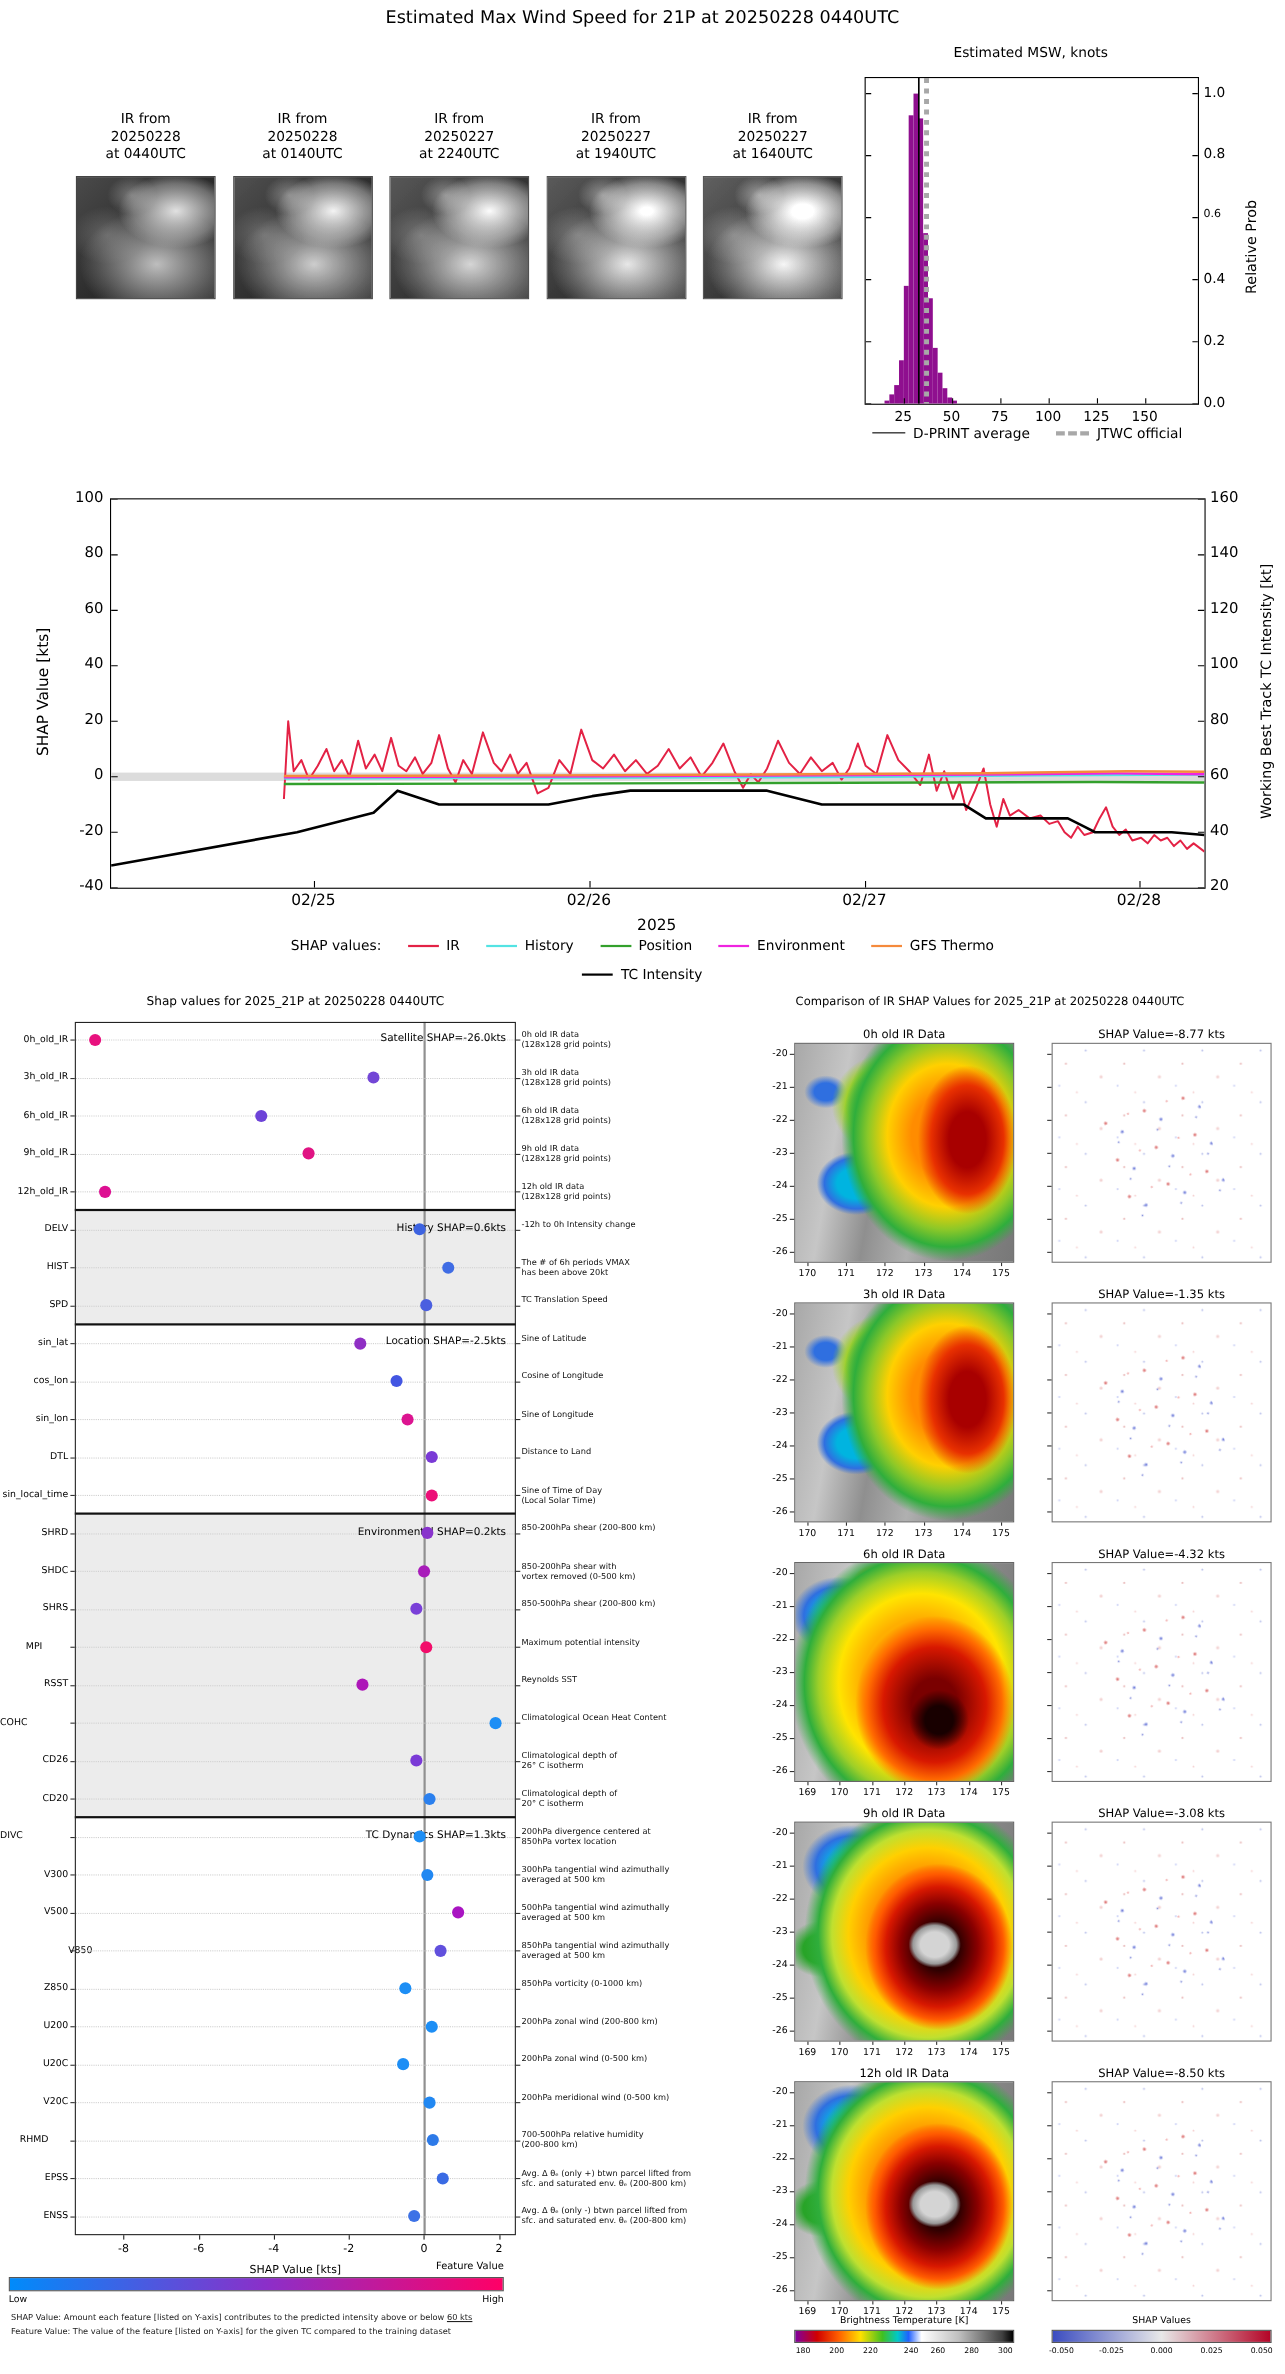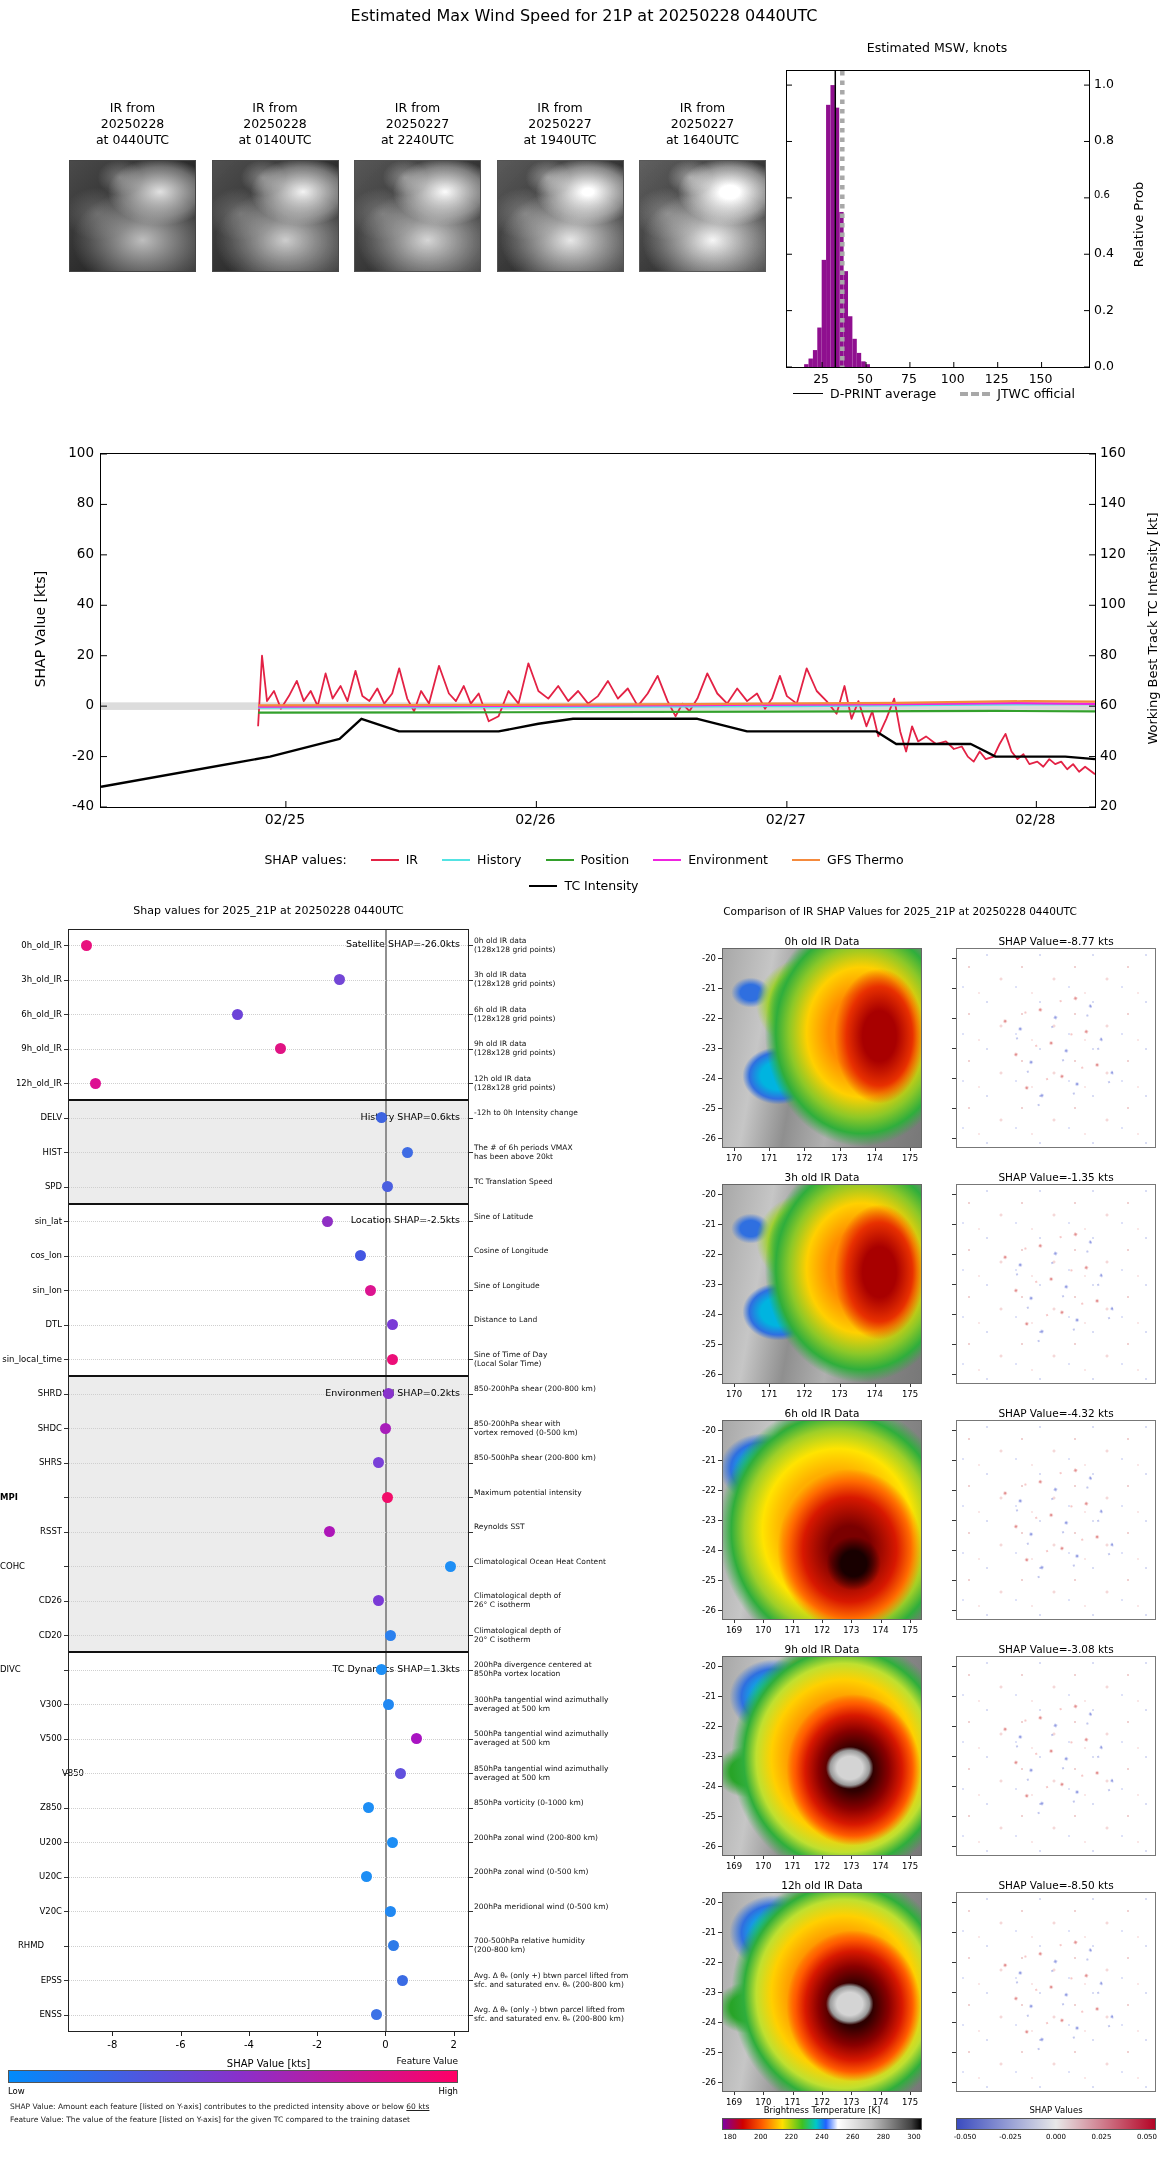--- a/index.html
+++ b/index.html
@@ -73,20 +73,21 @@
 <body>
 
 <div id="root">
   <div class="t ctr" style="left:0;top:6px;width:1168px;font-size:16px;">Estimated Max Wind Speed for 21P at 20250228 0440UTC</div>
 
   <div class="t ctr" style="left:786px;top:40px;width:302px;font-size:12.5px;">Estimated MSW, knots</div>
   <div class="t" style="left:1078px;top:217px;width:120px;font-size:13px;text-align:center;transform:rotate(-90deg);">Relative Prob</div>
 
   <div class="t ctr" style="left:-35px;top:621px;width:150px;font-size:14px;transform:rotate(-90deg);">SHAP Value [kts]</div>
   <div class="t ctr" style="left:1022px;top:621px;width:260px;font-size:13px;transform:rotate(-90deg);">Working Best Track TC Intensity [kt]</div>
+  <div class="t ctr" style="left:100px;top:833px;width:994px;font-size:14px;">2025</div>
 
   <div class="t" id="dotplot" style="left:0;top:900px;width:710px;height:1258px;">
     <div class="t ctr" style="left:0;top:4px;width:537px;font-size:11px;">Shap values for 2025_21P at 20250228 0440UTC</div>
     <div class="t ctr" style="left:68px;top:1158px;width:401px;font-size:10px;">SHAP Value [kts]</div>
   <div class="t" style="left: 150px; top: 38px; width: 310px; text-align: right; font-size: 9.5px; z-index: 4;">Satellite SHAP=-26.0kts</div>
       <div class="t" style="left: 69px; top: 200.25px; width: 399px; height: 103.5px; background: rgb(236, 236, 236); z-index: 1;"></div>
       <div class="t" style="left: 68px; top: 199.25px; width: 401px; height: 2px; background: rgb(17, 17, 17); z-index: 3;"></div>
       <div class="t" style="left: 150px; top: 210.5px; width: 310px; text-align: right; font-size: 9.5px; z-index: 4;">History SHAP=0.6kts</div>
       <div class="t" style="left: 68px; top: 302.75px; width: 401px; height: 2px; background: rgb(17, 17, 17); z-index: 3;"></div>
       <div class="t" style="left: 150px; top: 314px; width: 310px; text-align: right; font-size: 9.5px; z-index: 4;">Location SHAP=-2.5kts</div>
@@ -195,21 +196,21 @@
       <div class="t" style="left: 474px; top: 518.5px; width: 190px; font-size: 7.5px; line-height: 9px; white-space: pre-line; color: rgb(17, 17, 17);">850-200hPa shear with
 vortex removed (0-500 km)</div>
       <div class="t dot" style="left: 379.887px; top: 522.5px; background: rgb(168, 28, 186);"></div>
       <div class="t" style="left: 69px; top: 562.5px; width: 399px; height: 0px; border-top: 1px dotted rgb(207, 207, 207); z-index: 2;"></div>
       <div class="t" style="left: 0px; top: 557px; width: 62px; text-align: right; font-size: 8.5px;">SHRS</div>
       <div class="t" style="left: 64px; top: 562.5px; width: 4px; height: 1px; background: rgb(51, 51, 51); z-index: 4;"></div>
       <div class="t" style="left: 469px; top: 562.5px; width: 4px; height: 1px; background: rgb(51, 51, 51); z-index: 4;"></div>
       <div class="t" style="left: 474px; top: 553px; width: 190px; font-size: 7.5px; line-height: 9px; white-space: pre-line; color: rgb(17, 17, 17);">850-500hPa shear (200-800 km)</div>
       <div class="t dot" style="left: 373.062px; top: 557px; background: rgb(122, 64, 216);"></div>
       <div class="t" style="left: 69px; top: 597px; width: 399px; height: 0px; border-top: 1px dotted rgb(207, 207, 207); z-index: 2;"></div>
-      <div class="t" style="left: 0px; top: 591.5px; width: 62px; text-align: left; font-size: 8.5px; font-weight: bold;">MPI</div>
+      <div class="t" style="left: 0px; top: 591.5px; width: 62px; text-align: center; font-size: 8.5px;">MPI</div>
       <div class="t" style="left: 64px; top: 597px; width: 4px; height: 1px; background: rgb(51, 51, 51); z-index: 4;"></div>
       <div class="t" style="left: 469px; top: 597px; width: 4px; height: 1px; background: rgb(51, 51, 51); z-index: 4;"></div>
       <div class="t" style="left: 474px; top: 587.5px; width: 190px; font-size: 7.5px; line-height: 9px; white-space: pre-line; color: rgb(17, 17, 17);">Maximum potential intensity</div>
       <div class="t dot" style="left: 381.594px; top: 591.5px; background: rgb(242, 13, 106);"></div>
       <div class="t" style="left: 69px; top: 631.5px; width: 399px; height: 0px; border-top: 1px dotted rgb(207, 207, 207); z-index: 2;"></div>
       <div class="t" style="left: 0px; top: 626px; width: 62px; text-align: right; font-size: 8.5px;">RSST</div>
       <div class="t" style="left: 64px; top: 631.5px; width: 4px; height: 1px; background: rgb(51, 51, 51); z-index: 4;"></div>
       <div class="t" style="left: 469px; top: 631.5px; width: 4px; height: 1px; background: rgb(51, 51, 51); z-index: 4;"></div>
       <div class="t" style="left: 474px; top: 622px; width: 190px; font-size: 7.5px; line-height: 9px; white-space: pre-line; color: rgb(17, 17, 17);">Reynolds SST</div>
       <div class="t dot" style="left: 323.577px; top: 626px; background: rgb(173, 22, 184);"></div>
@@ -679,21 +680,21 @@
     <div class="t" style="left: 809px; top: 2097px; width: 26px; text-align: center; font-size: 8.5px;">172</div>
     <div class="t" style="left: 851.333px; top: 2092px; width: 1px; height: 3px; background: rgb(51, 51, 51);"></div>
     <div class="t" style="left: 838.333px; top: 2097px; width: 26px; text-align: center; font-size: 8.5px;">173</div>
     <div class="t" style="left: 880.667px; top: 2092px; width: 1px; height: 3px; background: rgb(51, 51, 51);"></div>
     <div class="t" style="left: 867.667px; top: 2097px; width: 26px; text-align: center; font-size: 8.5px;">174</div>
     <div class="t" style="left: 910px; top: 2092px; width: 1px; height: 3px; background: rgb(51, 51, 51);"></div>
     <div class="t" style="left: 897px; top: 2097px; width: 26px; text-align: center; font-size: 8.5px;">175</div>
     <div class="t" style="left: 717px; top: 2133px; width: 26px; text-align: center; font-size: 7px;">180</div>
     <div class="t" style="left: 747.667px; top: 2133px; width: 26px; text-align: center; font-size: 7px;">200</div>
     <div class="t" style="left: 778.333px; top: 2133px; width: 26px; text-align: center; font-size: 7px;">220</div>
-    <div class="t" style="left: 809px; top: 2133px; width: 26px; text-align: center; font-size: 7px;">240</div>
+    <div class="t" style="left: 809px; top: 2133px; width: 26px; text-align: right; font-size: 7px;">240</div>
     <div class="t" style="left: 839.667px; top: 2133px; width: 26px; text-align: center; font-size: 7px;">260</div>
     <div class="t" style="left: 870.333px; top: 2133px; width: 26px; text-align: center; font-size: 7px;">280</div>
     <div class="t" style="left: 901px; top: 2133px; width: 26px; text-align: center; font-size: 7px;">300</div>
     <div class="t" style="left: 949px; top: 2133px; width: 32px; text-align: center; font-size: 7px;">-0.050</div>
     <div class="t" style="left: 994.5px; top: 2133px; width: 32px; text-align: center; font-size: 7px;">-0.025</div>
     <div class="t" style="left: 1040px; top: 2133px; width: 32px; text-align: center; font-size: 7px;">0.000</div>
     <div class="t" style="left: 1085.5px; top: 2133px; width: 32px; text-align: center; font-size: 7px;">0.025</div>
     <div class="t" style="left: 1131px; top: 2133px; width: 32px; text-align: center; font-size: 7px;">0.050</div>
   </div>
 

